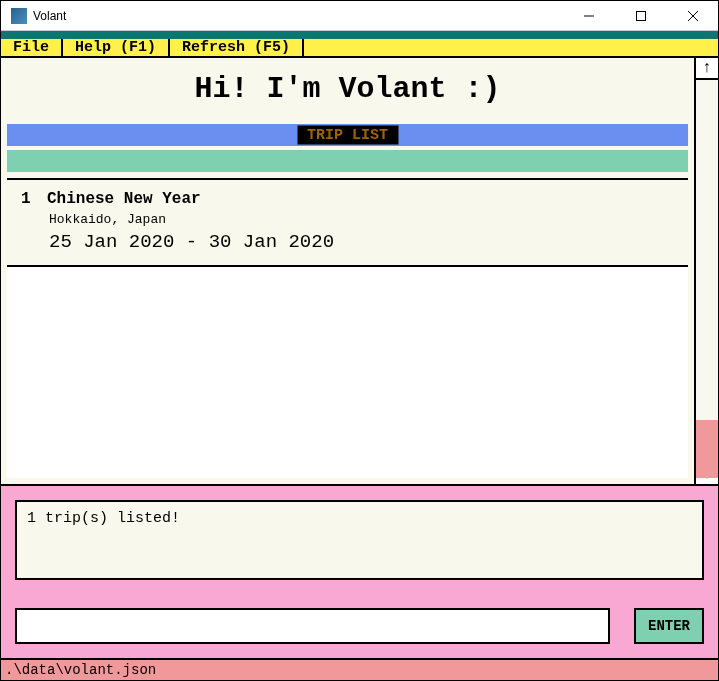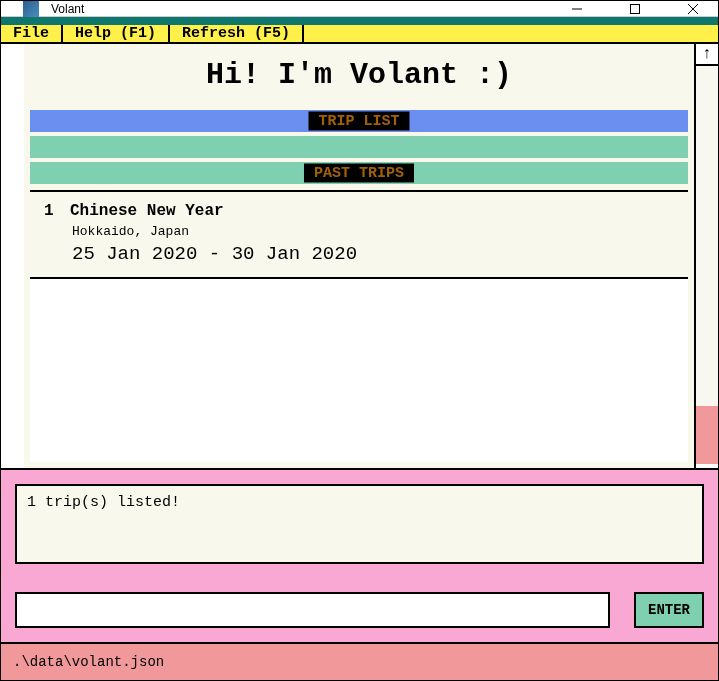--- a/index.html
+++ b/index.html
@@ -7,26 +7,26 @@
 body {
   font-family: "Consolas", "Courier New", monospace;
   background: #fff;
   width: 719px;
   height: 681px;
   display: flex;
   flex-direction: column;
   border: 1px solid #000;
 }
 .titlebar {
-  height: 16px;
+  height: 30px;
   background: #fff;
   display: flex;
   align-items: center;
-  padding: 0 2px 0 22px;
-  gap: 12px;
+  padding: 0 2px 0 10px;
+  gap: 6px;
   border-bottom: 1px solid #ccc;
 }
 .titlebar .app-icon {
   width: 16px; height: 16px;
   background: linear-gradient(135deg, #2a5f8f, #4a8fbf);
   display: inline-block;
 }
 .titlebar .title {
   font-family: "Segoe UI", sans-serif;
   font-size: 12px;
@@ -59,21 +59,20 @@
   flex: 1;
   display: flex;
   border-bottom: 2px solid #000;
 }
 .content-main {
   flex: 1;
   display: flex;
   flex-direction: column;
   background: #f9f8ed;
   border-right: 2px solid #000;
-  margin-left: 23px;
 }
 .greeting {
   text-align: center;
   font-size: 30px;
   font-weight: bold;
   padding: 14px 0 16px 0;
 }
 .section-row {
   position: relative;
   height: 22px;
@@ -169,22 +168,22 @@
   height: 36px;
   padding: 0 12px;
   font-family: inherit;
   font-weight: bold;
   font-size: 14px;
   cursor: pointer;
 }
 
 .statusbar {
   background: #f0989a;
-  height: 36px;
-  padding: 2px 12px;
+  height: 20px;
+  padding: 2px 4px;
   font-size: 14px;
   display: flex;
   align-items: center;
 }
 </style>
 </head>
 <body>
 
 <div class="titlebar">
   <span class="app-icon"></span>
@@ -216,24 +215,20 @@
 <div class="content-outer">
   <div class="content-main">
     <div class="greeting">Hi! I'm Volant :)</div>
 
     <div class="section-row">
       <div class="bar bar-blue"></div>
       <div class="label">TRIP LIST</div>
     </div>
     <div class="section-row">
       <div class="bar bar-green"></div>
-    </div>
-    <div class="section-row">
-      <div class="bar bar-green"></div>
-      <div class="label">PAST TRIPS</div>
     </div>
 
     <div class="trip-area">
       <div class="trip-card">
         <div class="row1">
           <span class="idx">1</span>
           <span>Chinese New Year</span>
         </div>
         <div class="sub">Hokkaido, Japan</div>
         <div class="dates">25 Jan 2020 - 30 Jan 2020</div>

